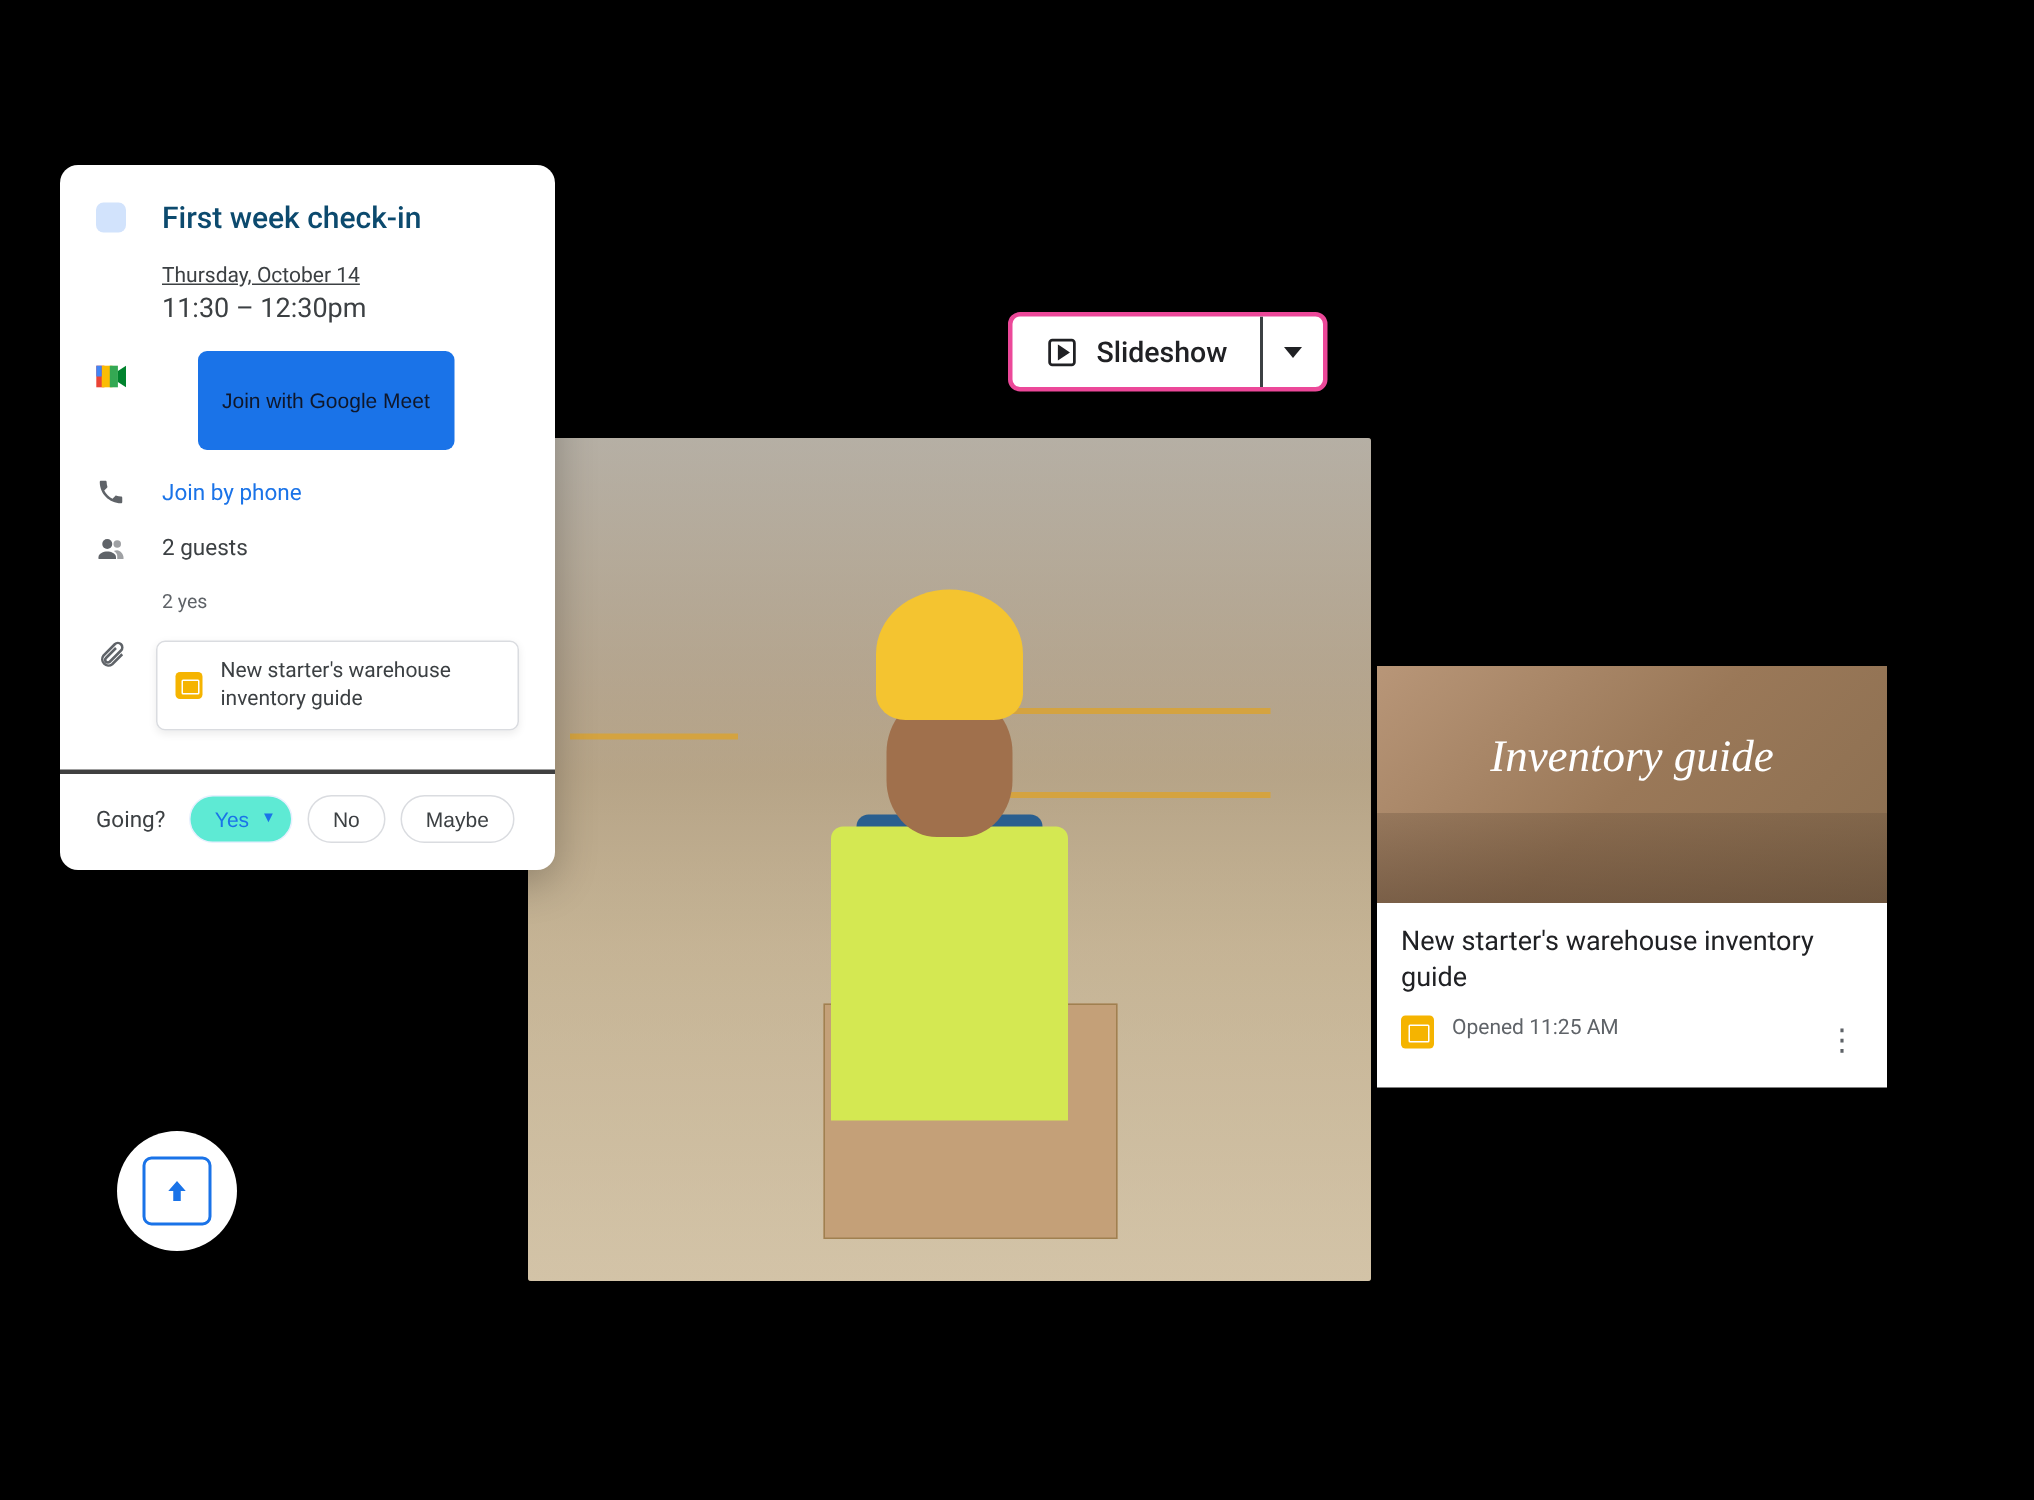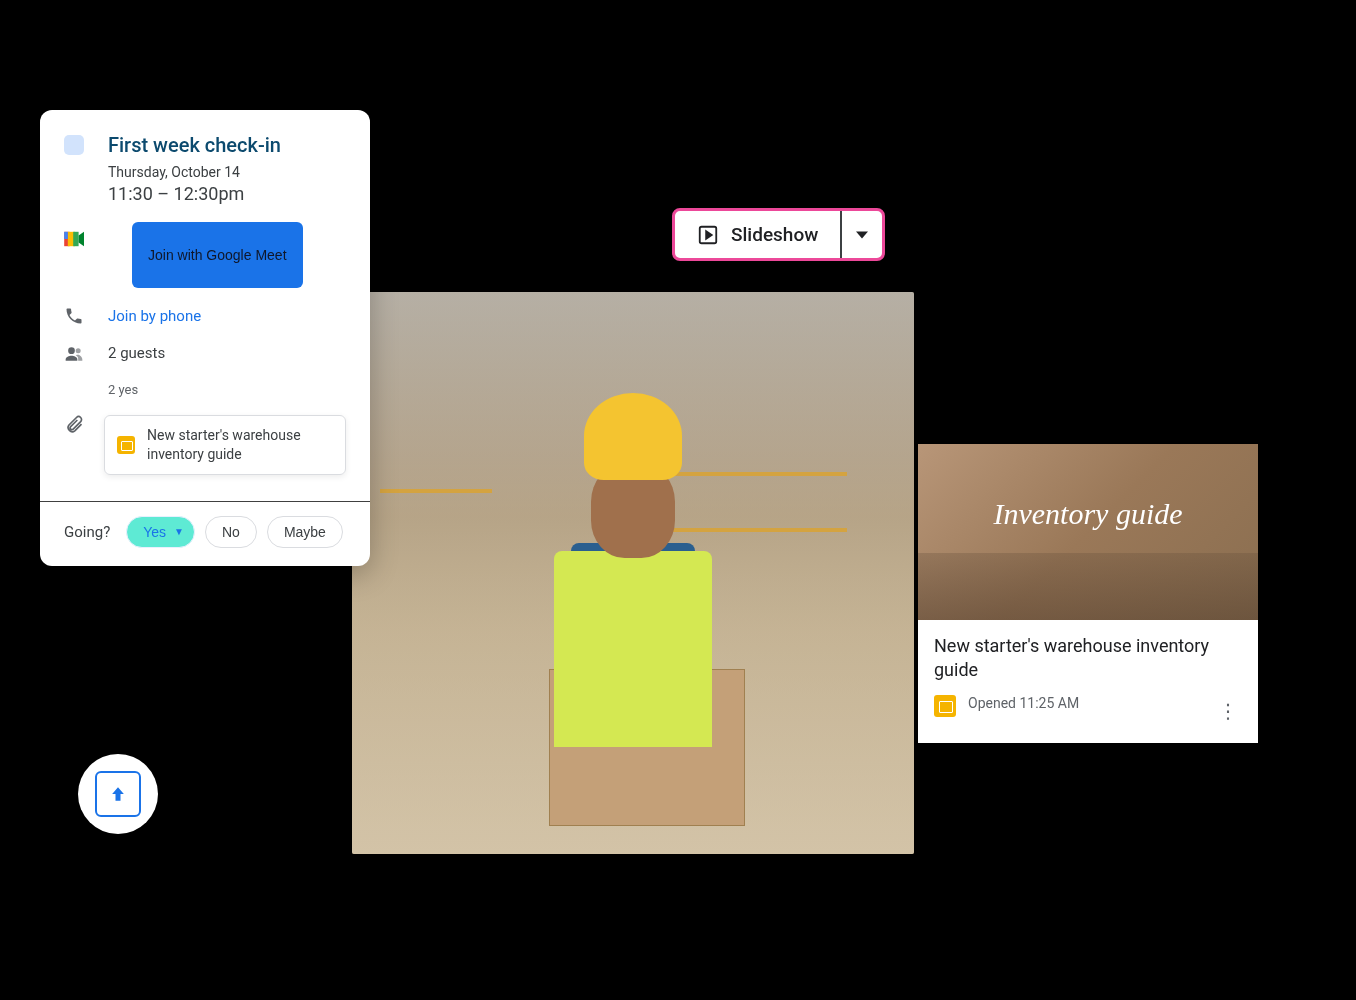--- a/index.html
+++ b/index.html
@@ -48,21 +48,22 @@
     }
     .event-title {
       font-size: 20px;
       color: #0c4a6e;
       font-weight: 500;
       line-height: 1.3;
     }
     .event-date {
       font-size: 14px;
       color: #3c4043;
-      margin-top: 6px;
+      margin-top: 18px;
+      text-decoration: underline;
     }
     .event-time {
       font-size: 18px;
       color: #3c4043;
       margin-top: 3px;
     }
     .meet-icon {
       width: 22px;
       height: 18px;
       margin-top: 8px;
@@ -117,21 +118,21 @@
       width: 10px; height: 8px;
       border: 1px solid #fff;
       border-radius: 1px;
     }
     .attachment-text {
       font-size: 14px;
       color: #3c4043;
       line-height: 1.35;
     }
     .event-footer {
-      border-top: 1px solid #404040;
+      border-top: 3px solid #404040;
       padding: 14px 24px 18px 24px;
       display: flex;
       align-items: center;
       gap: 10px;
     }
     .going-label {
       font-size: 15px;
       color: #3c4043;
       margin-right: 6px;
     }
@@ -277,21 +278,21 @@
       position: absolute;
       left: 918px;
       top: 444px;
       width: 340px;
       background: #fff;
       z-index: 8;
       box-shadow: 0 1px 4px rgba(0,0,0,0.15);
     }
     .file-thumb {
       width: 100%;
-      height: 176px;
+      height: 158px;
       background: linear-gradient(135deg, #b89678 0%, #9a7858 50%, #8a6e50 100%);
       position: relative;
       display: flex;
       align-items: center;
       justify-content: center;
     }
     .file-thumb::after {
       content: '';
       position: absolute;
       bottom: 0;

